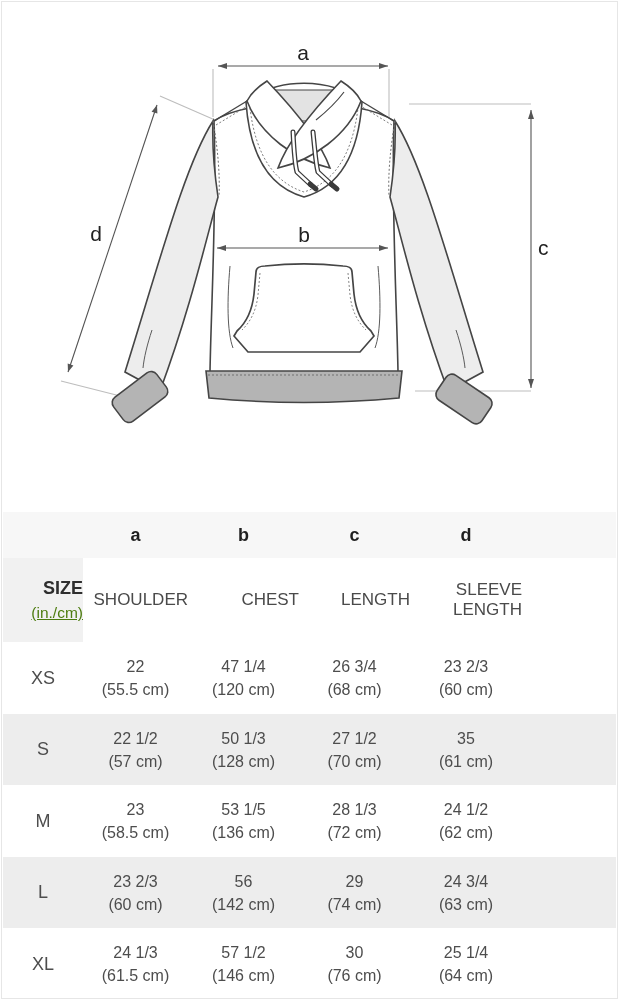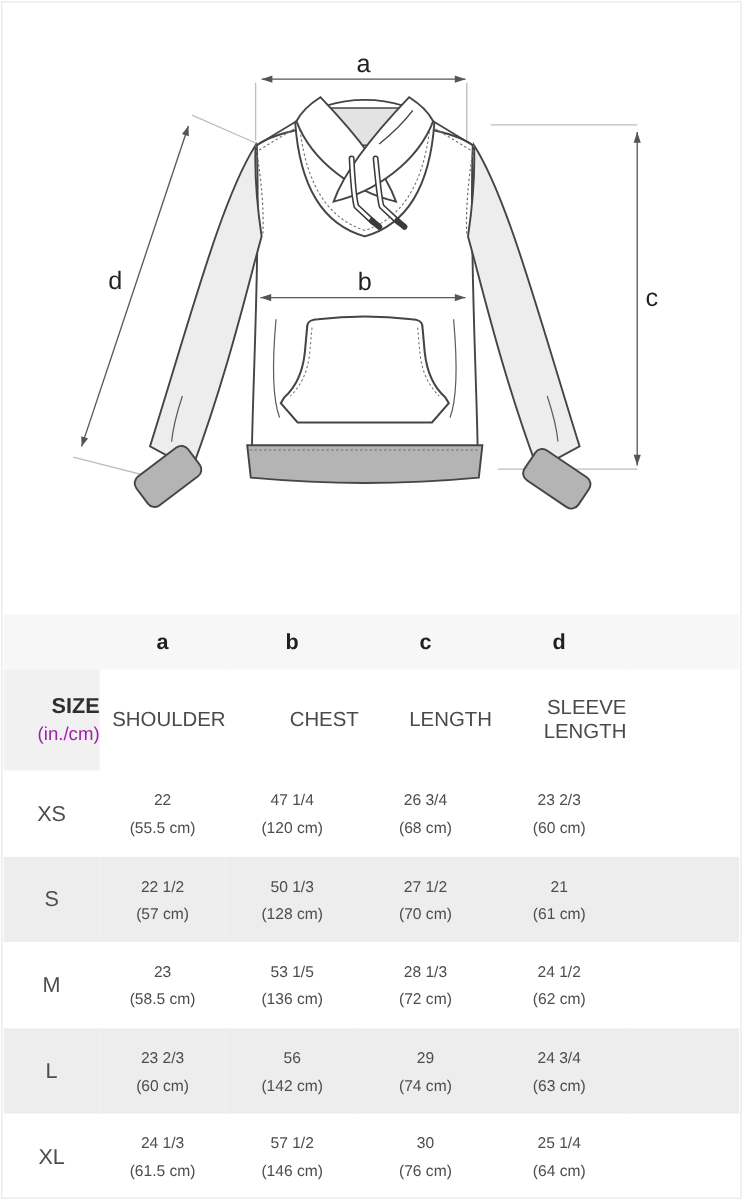--- a/index.html
+++ b/index.html
@@ -32,22 +32,22 @@
   }
   tr.letters-row td{
     height:40px;background:#f7f7f7;
     font-weight:bold;font-size:18px;color:#1f1f1f;
   }
   tr.labels-row td{height:73px;font-size:17px;color:#4a4a4a;text-align:right;}
   tr.labels-row td.corner{
     background:#f1f1f1;color:#333;
   }
   .corner-title{font-weight:bold;font-size:18px;display:block;color:#2e2e2e;}
-  .corner-sub{font-size:15.5px;display:block;color:#a21caf;margin-top:5px;}
-  tr.data-row td{height:62px;font-size:13px;line-height:23px;}
+  .corner-sub{font-size:15.5px;display:block;color:#4d7c0f;margin-top:5px;text-decoration:underline;}
+  tr.data-row td{height:62px;font-size:16px;line-height:23px;}
   tr.data-row td.size-name{font-size:18px;}
   tr.data-row.alt td{background:#ededed;}
   .meas{display:block;}
   .meas-cm{display:block;}
 </style>
 </head>
 <body>
 
 <div class="page">
   <div class="frame"></div>
@@ -212,21 +212,21 @@
             </td>
         <td>
           <span class="meas">50 1/3</span>
           <span class="meas-cm">(128 cm)</span>
             </td>
         <td>
           <span class="meas">27 1/2</span>
           <span class="meas-cm">(70 cm)</span>
             </td>
         <td>
-          <span class="meas">21</span>
+          <span class="meas">35</span>
           <span class="meas-cm">(61 cm)</span>
             </td>
         <td></td>
       </tr>
 
       <tr class="data-row">
         <td class="size-name">M</td>
         <td>
           <span class="meas">23</span>
           <span class="meas-cm">(58.5 cm)</span>

